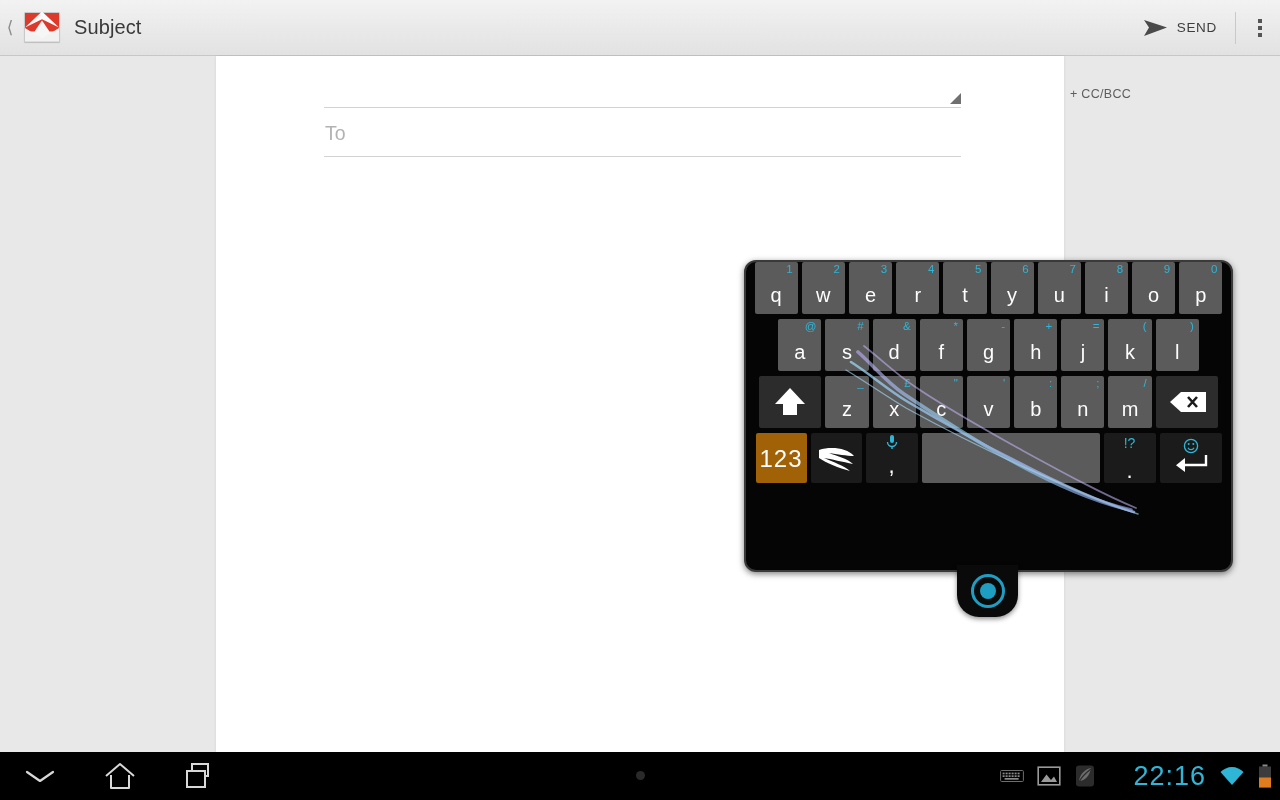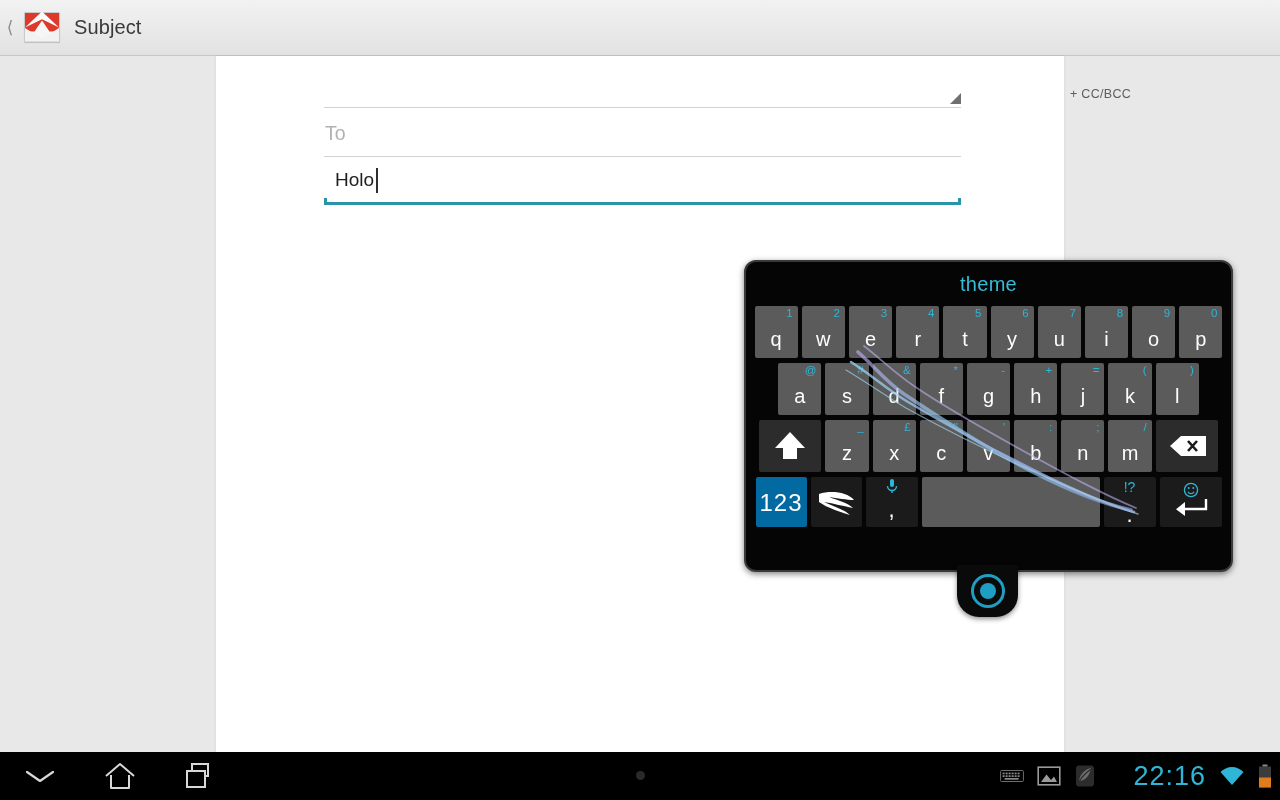--- a/index.html
+++ b/index.html
@@ -170,21 +170,21 @@
   }
   .key .alt{
     position:absolute; top:2px; right:5px; font-size:11.5px; color:#2fb5d6;
     line-height:1;
   }
   .key.wide-shift{ width:62px; background:#2c2c2c; }
   .key.wide-back{ width:62px; background:#2c2c2c; }
   .key.space{ width:178px; background:#5b5b5b; }
   .krow.r2{ padding-left:26px; padding-right:26px; }
   .krow.r4 .key{ height:50px; }
-  .key.k123{ width:51px; background:#0369a1; font-size:24px; letter-spacing:1px; padding-bottom:10px;}
+  .key.k123{ width:51px; background:#a16207; font-size:24px; letter-spacing:1px; padding-bottom:10px;}
   .key.klogo{ width:51px; background:#1b1b1b; }
   .key.kcomma{ width:52px; background:#1b1b1b; }
   .key.kperiod{ width:52px; background:#1b1b1b; }
   .key.kenter{ width:62px; background:#1b1b1b; }
 
   .shift-arrow{
     width:0;height:0;border-left:15px solid transparent;border-right:15px solid transparent;
     border-bottom:16px solid #fff; position:absolute; left:16px; top:12px;
   }
   .shift-stem{ position:absolute; left:24px; top:27px; width:14px; height:12px; background:#fff;}
@@ -237,53 +237,61 @@
 
   <div id="actionbar">
     <div id="ab-back">⟨</div>
     <div id="ab-logo">
       <div class="gm-env"></div>
       <div class="gm-red"></div>
       <div class="gm-lowfold"></div>
       <div class="gm-flap"></div>
     </div>
     <div id="ab-title">Subject</div>
+    <div id="ab-right">
+      <div id="send-btn">
+        <span class="send-arrow">
+          <svg width="25" height="18" viewBox="0 0 25 18">
+            <path d="M1 17 L24 8.5 L1 1 L6 8.5 Z" fill="#4a4a4a"></path>
+          </svg>
+        </span>
+        <span id="send-label">SEND</span>
+      </div>
+      <div id="ab-divider"></div>
+      <div id="overflow-btn">
+        <i></i>
+          <i></i>
+          <i></i>
+      </div>
+    </div>
   </div>
 
   <div id="page">
     <div id="card">
       <div id="compose-form">
 
         <div class="row-from">
           <span></span>
           <div class="underline"></div>
           <div id="from-handle"></div>
         </div>
 
         <div class="field-row">
           <span class="field-text">To</span>
           <div class="underline"></div>
           <div id="cc-bcc">+ CC/BCC</div>
         </div>
 
 
-        <div class="row-body">
-          <span id="body-text">Holo</span>
-          <div id="body-caret"></div>
-          <div id="body-underline"></div>
-        </div>
 
       </div>
     </div>
   </div>
 
   <div id="keyboard">
-    <div id="suggest-bar">
-      <span id="suggest-word">theme</span>
-    </div>
 
     <div class="krow r1" id="krow1">
         <div class="key">
           <span class="alt">1</span>
           <span>q</span>
         </div>
         <div class="key">
           <span class="alt">2</span>
           <span>w</span>
         </div>

